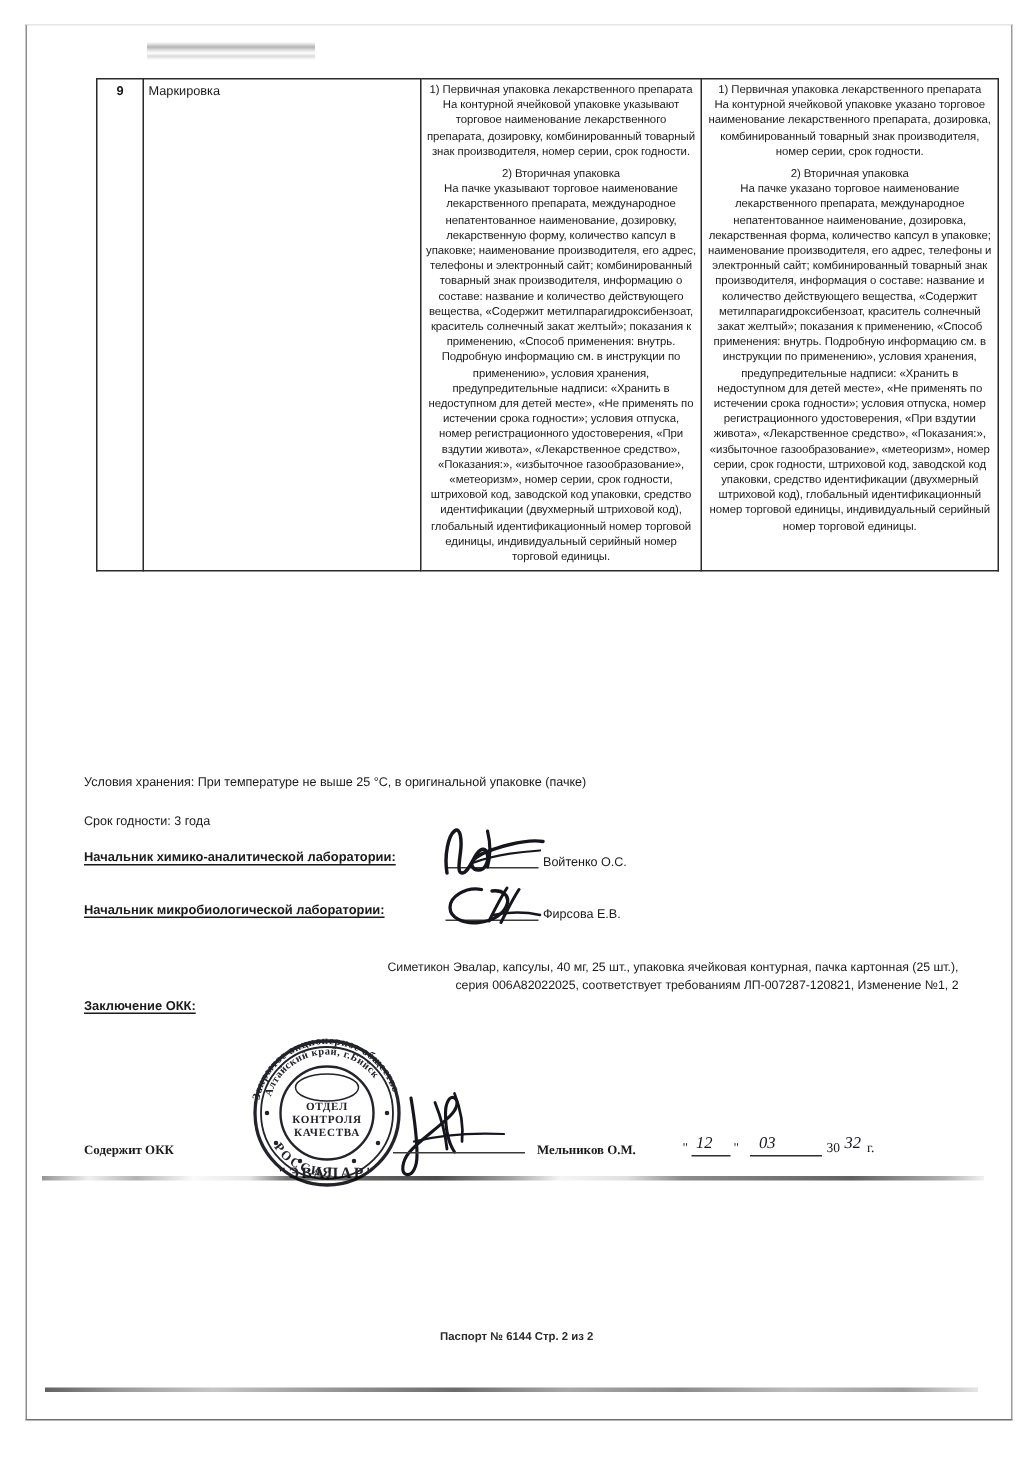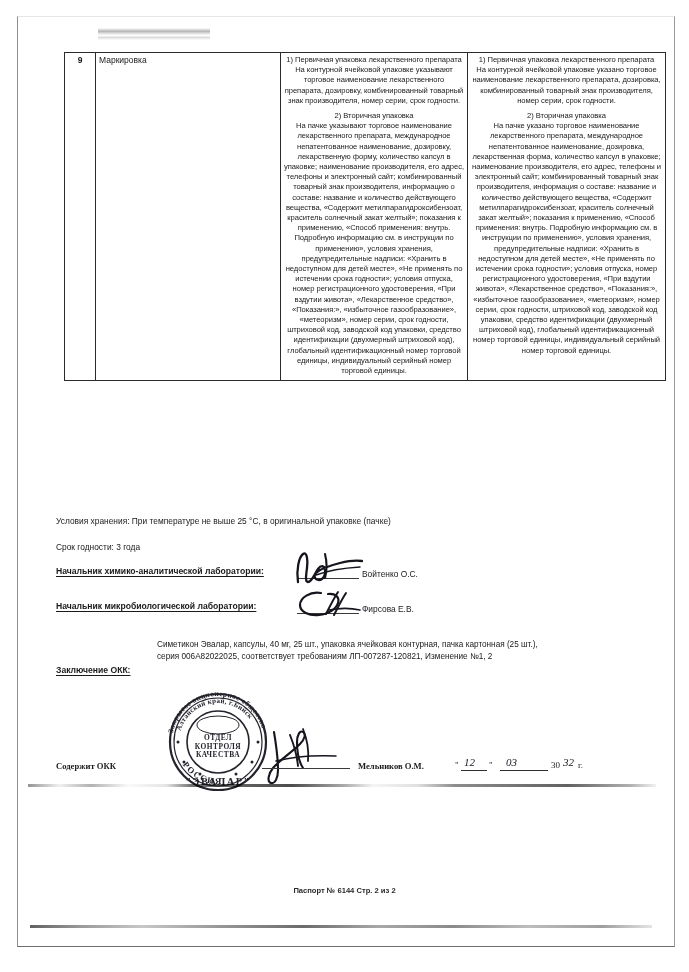--- a/index.html
+++ b/index.html
@@ -137,21 +137,21 @@
     margin-top: 24px;
   }
   #okk-text {
     position: absolute;
     left: 157px;
     top: 639px;
     width: 482px;
     font-size: 8.2px;
     line-height: 12px;
   }
-  #okk-text div { white-space: nowrap; }
+  #okk-text div { white-space: nowrap; text-align: right; }
 
   
   #stamp {
     position: absolute;
     left: 160px;
     top: 684px;
     width: 116px;
     height: 110px;
     pointer-events: none;
   }

